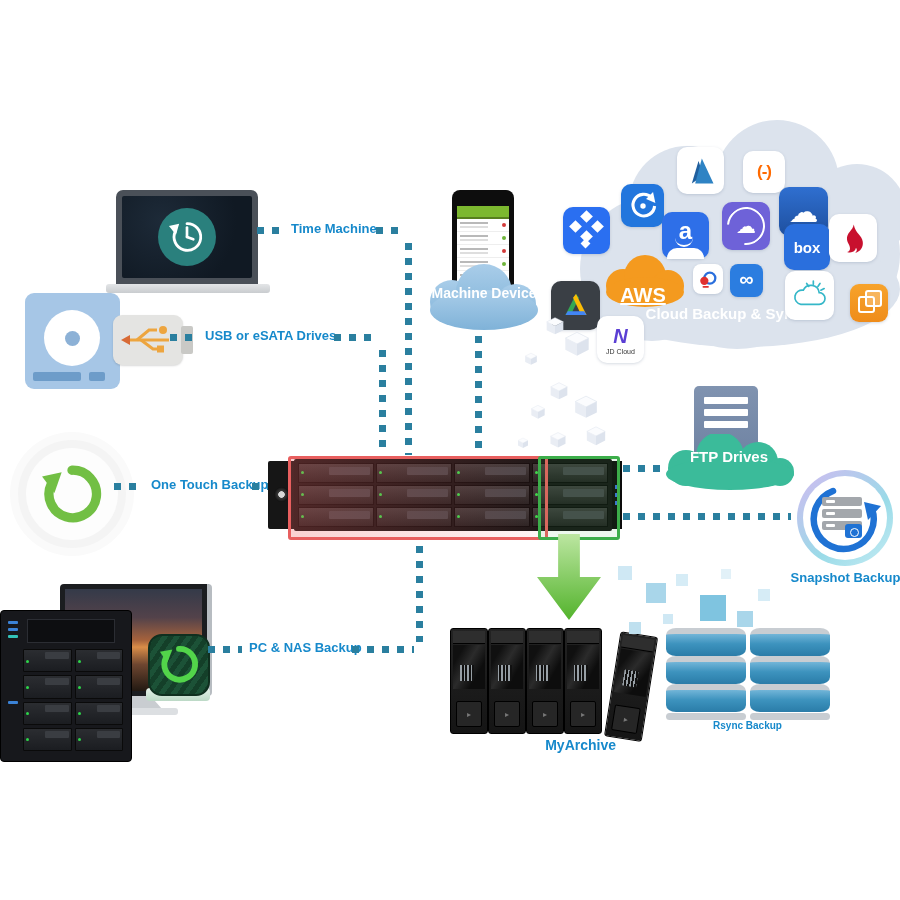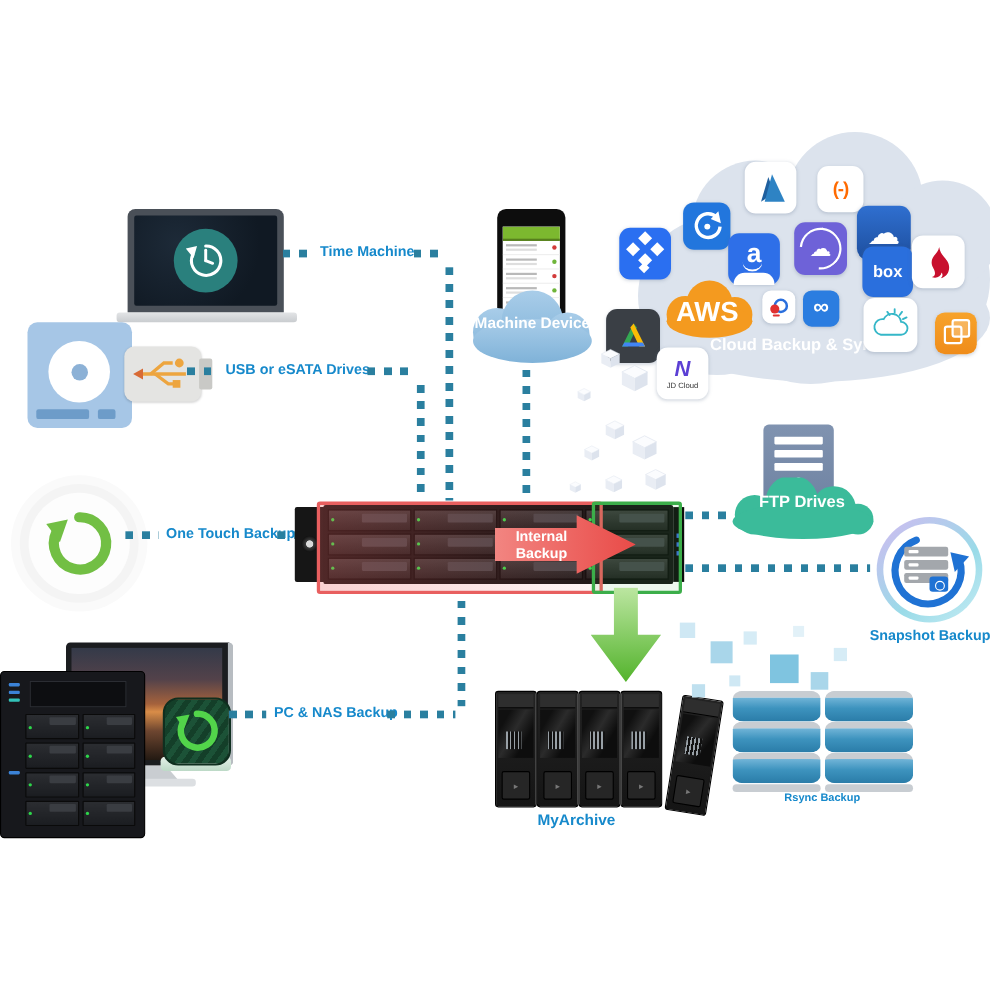--- a/index.html
+++ b/index.html
@@ -155,21 +155,21 @@
       </svg>
   </div>
   <svg class="abs" style="left:597px;top:250px;" width="92" height="60" viewBox="0 0 92 60">
     <g fill="#f49a1f">
         <circle cx="26" cy="36" r="17"></circle>
         <circle cx="48" cy="26" r="21"></circle>
         <circle cx="71" cy="36" r="16"></circle>
         <ellipse cx="48" cy="42" rx="39" ry="15"></ellipse>
       </g>
   </svg>
-  <div class="cloud-txt" style="left:597px;top:270px;width:92px;font-size:25px;">AWS</div>
+  <div class="cloud-txt" style="left:597px;top:284px;width:92px;font-size:20px;text-decoration:underline;">AWS</div>
   <div class="tile" style="left:551px;top:281px;width:49px;height:49px;background:#3a3f45;">
     <svg width="36" height="36" viewBox="0 0 48 48">
       <polygon points="24,8 10,36 17,36 28,13" fill="#34a853"></polygon>
       <polygon points="24,8 38,36 31,36 20,13" fill="#fbbc05"></polygon>
       <polygon points="13,31 35,31 38,36 10,36" fill="#4285f4"></polygon>
     </svg>
   </div>
   <div class="tile white" style="left:693px;top:264px;width:30px;height:30px;border-radius:8px;">
     <svg width="22" height="22" viewBox="0 0 24 24">
         <circle cx="14" cy="11" r="6" fill="none" stroke="#2a6fdd" stroke-width="2.5"></circle>
@@ -346,26 +346,20 @@
       <div class="bay"></div>
       <div class="bay"></div>
   </div>
   <div class="abs" style="left:612px;top:461px;width:10px;height:68px;background:#0c0c0c;">
     <span class="abs" style="left:3px;top:24px;width:4px;height:4px;background:#3a6fd8;"></span>
     <span class="abs" style="left:3px;top:32px;width:4px;height:4px;background:#3a6fd8;"></span>
     <span class="abs" style="left:3px;top:40px;width:4px;height:4px;background:#3a6fd8;"></span>
   </div>
   <div class="zone-red" style="left:288px;top:456px;width:254px;height:78px;"></div>
   <div class="zone-green" style="left:538px;top:456px;width:76px;height:78px;"></div>
-  <div class="red-arrow" style="left:450px;top:466px;width:128px;height:58px;">
-    <div class="red-arrow-text">
-      <span>Internal</span>
-      <span>Backup</span>
-    </div>
-  </div>
 
   <div class="ftp-tower" style="left:694px;top:386px;width:64px;height:82px;">
     <div class="fbar"></div>
       <div class="fbar"></div>
       <div class="fbar"></div>
       <div class="fdot"></div>
   </div>
   <svg class="abs" style="left:658px;top:434px;" width="142" height="56" viewBox="0 0 142 56">
     <g fill="#3bbb9a">
         <circle cx="28" cy="34" r="18"></circle>
@@ -420,21 +414,21 @@
         <div class="c-str"></div>
         <div class="c-low">▸</div>
       </div>
     <div class="caddy" style="left:156px;top:4px;transform:rotate(9deg);transform-origin:bottom left;">
         <div class="c-top"></div>
         <div class="c-vent"></div>
         <div class="c-str"></div>
         <div class="c-low">▸</div>
       </div>
   </div>
-  <div class="lbl lblc" style="left:444px;top:737px;width:160px;font-size:14px;">MyArchive</div>
+  <div class="lbl lblc" style="left:456px;top:737px;width:160px;font-size:14px;text-align:right;">MyArchive</div>
 
   <div class="sq" style="left:618px;top:566px;width:14px;height:14px;background:#cfe8f4;"></div>
   <div class="sq" style="left:646px;top:583px;width:20px;height:20px;background:#a9d6ea;"></div>
   <div class="sq" style="left:676px;top:574px;width:12px;height:12px;background:#d6ecf6;"></div>
   <div class="sq" style="left:700px;top:595px;width:26px;height:26px;background:#7fc4e0;"></div>
   <div class="sq" style="left:737px;top:611px;width:16px;height:16px;background:#a9d6ea;"></div>
   <div class="sq" style="left:663px;top:614px;width:10px;height:10px;background:#cfe8f4;"></div>
   <div class="sq" style="left:629px;top:622px;width:12px;height:12px;background:#bfe0ef;"></div>
   <div class="sq" style="left:758px;top:589px;width:12px;height:12px;background:#d6ecf6;"></div>
   <div class="sq" style="left:721px;top:569px;width:10px;height:10px;background:#e2f1f8;"></div>

